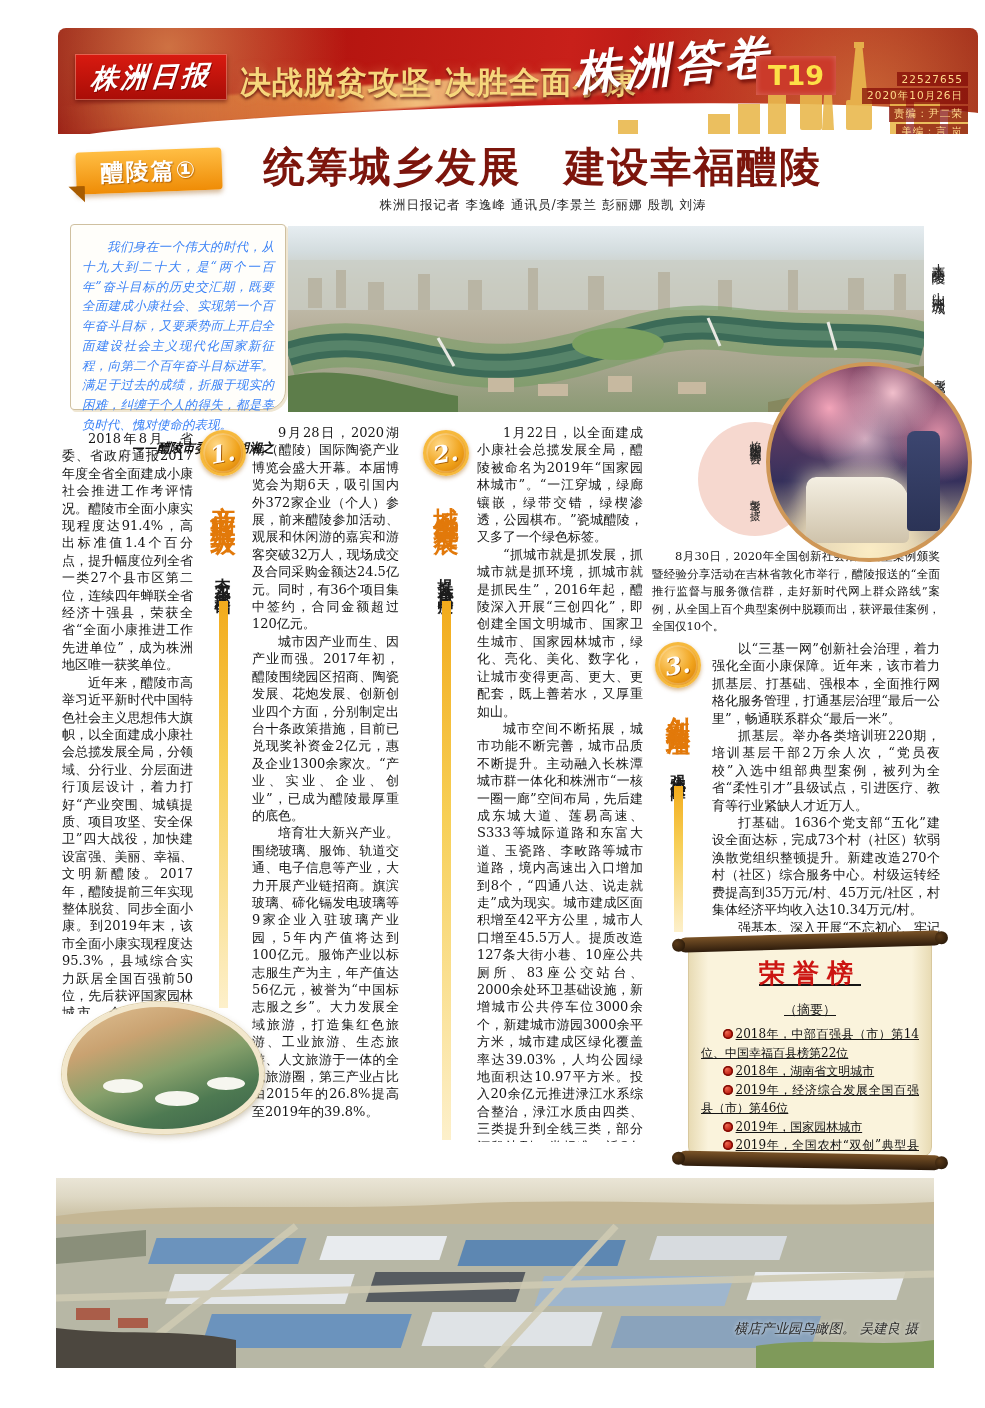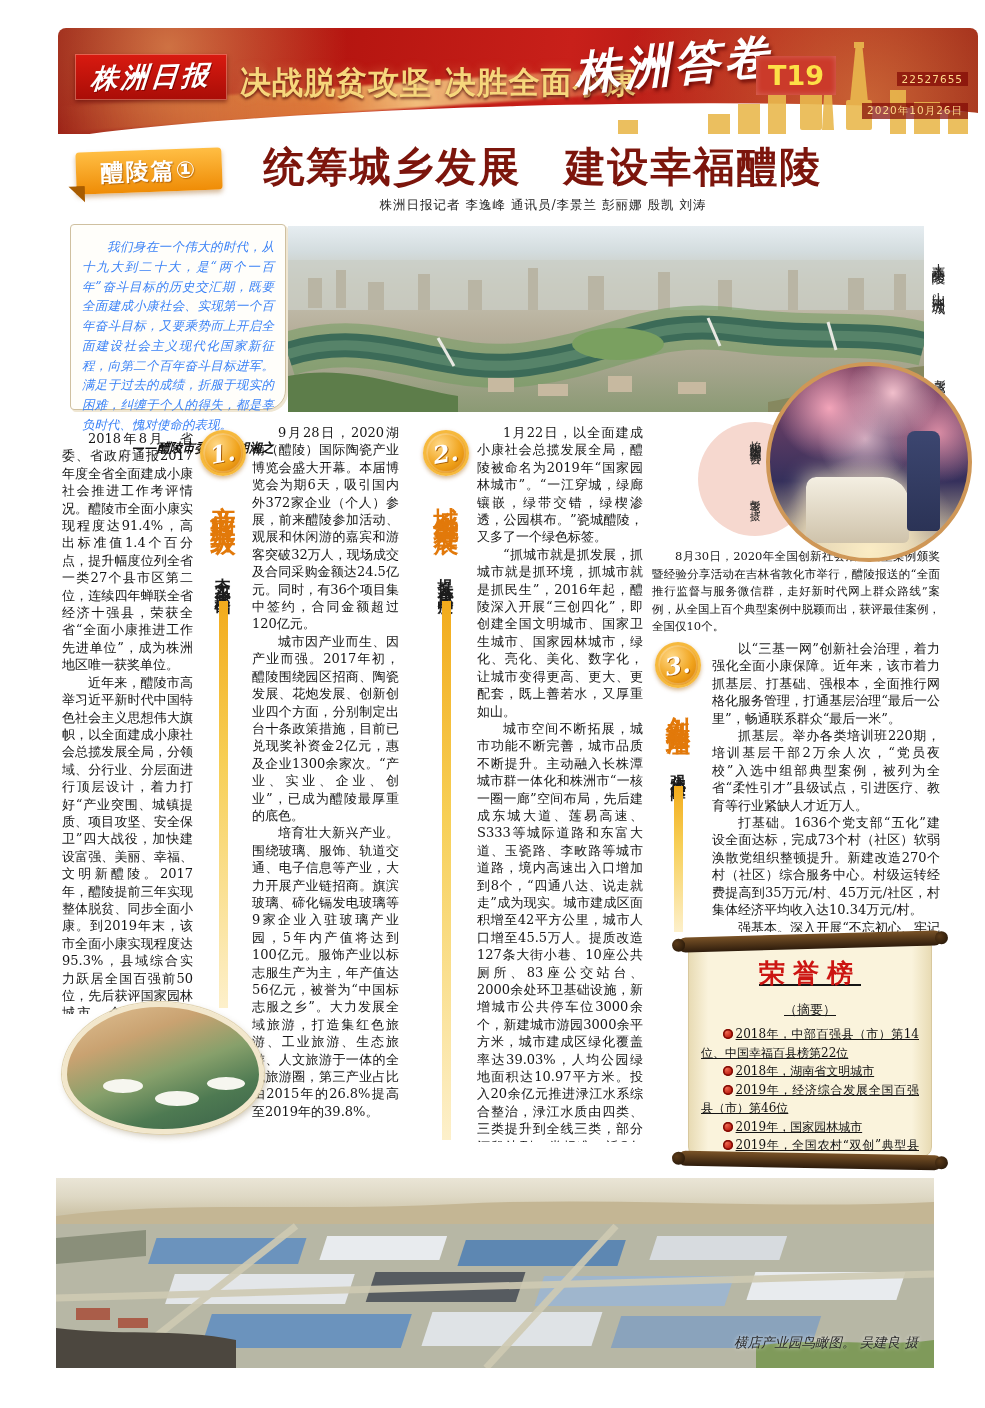--- a/index.html
+++ b/index.html
@@ -29,21 +29,21 @@
   .slogan{position:absolute;left:182px;top:34px;z-index:4;white-space:nowrap;
     font:bold 31px "DejaVu Sans",sans-serif;letter-spacing:1px;color:#f6d77c;
     text-shadow:0 2px 3px rgba(70,0,0,.75),0 0 10px rgba(255,220,130,.35);}
   .script-title{position:absolute;left:516px;top:6px;z-index:5;white-space:nowrap;
     font:bold italic 46px "DejaVu Serif",serif;color:#fff;transform:rotate(-5deg);
     text-shadow:2px 3px 4px rgba(90,0,0,.8);letter-spacing:4px;}
   .pageno{position:absolute;left:698px;top:28px;z-index:5;background:#cb3a2a;
     color:#fde047;font:bold 27px "DejaVu Sans",sans-serif;padding:4px 12px;
     box-shadow:inset 0 0 6px rgba(255,255,255,.25);}
   .issue-info{position:absolute;right:10px;top:44px;z-index:5;display:flex;
-    flex-direction:column;align-items:flex-end;gap:17px;}
+    flex-direction:column;align-items:flex-end;gap:2px;}
   .issue-info span{background:rgba(130,10,5,.72);color:#ffd98a;
     font:10.5px "DejaVu Sans",sans-serif;padding:1px 5px;letter-spacing:1px;}
   .tower-svg{position:absolute;left:560px;bottom:0;z-index:4;}
 
   
   .ribbon{position:absolute;left:76px;top:150px;width:146px;height:42px;z-index:6;
     background:linear-gradient(180deg,#ffbe44,#ef8c06);transform:rotate(-2deg);
     border-radius:4px;box-shadow:0 3px 5px rgba(150,80,0,.4);
     display:flex;align-items:center;justify-content:center;}
   .ribbon:before{content:"";position:absolute;left:-8px;bottom:-8px;border:8px solid transparent;
@@ -138,21 +138,21 @@
     letter-spacing:8px;}
   .honor-sub{text-align:center;font-size:13px;color:#222;margin:10px 0 6px;}
   .honor-item{font-size:12px;line-height:18.5px;text-indent:1.8em;color:#111;text-align:justify;}
   .dot{display:inline-block;width:10px;height:10px;border-radius:50%;margin-right:3px;
     background:radial-gradient(circle at 35% 30%,#ef6a52,#b91208 70%);
     box-shadow:inset 0 0 0 1.5px #7e0b04;vertical-align:-1px;}
 
   
   .bottom-photo{position:absolute;left:56px;top:1178px;width:878px;height:190px;overflow:hidden;
     background:linear-gradient(180deg,#eae5d6 0%,#ded8c4 10%,#cfc6ab 18%,#c0bba6 26%,#b4b4a4 100%);}
-  .bottom-cap{position:absolute;right:16px;bottom:16px;z-index:3;
+  .bottom-cap{position:absolute;right:16px;bottom:30px;z-index:3;
     font:italic 13.5px "DejaVu Serif",serif;color:#2c2c2c;text-shadow:0 0 4px rgba(255,255,255,.8);margin-top:31px;}
 </style>
 </head>
 <body>
 
 <div class="page">
 
   <div class="banner">
     <div class="streak"></div>
     <div class="banner-curve"></div>

